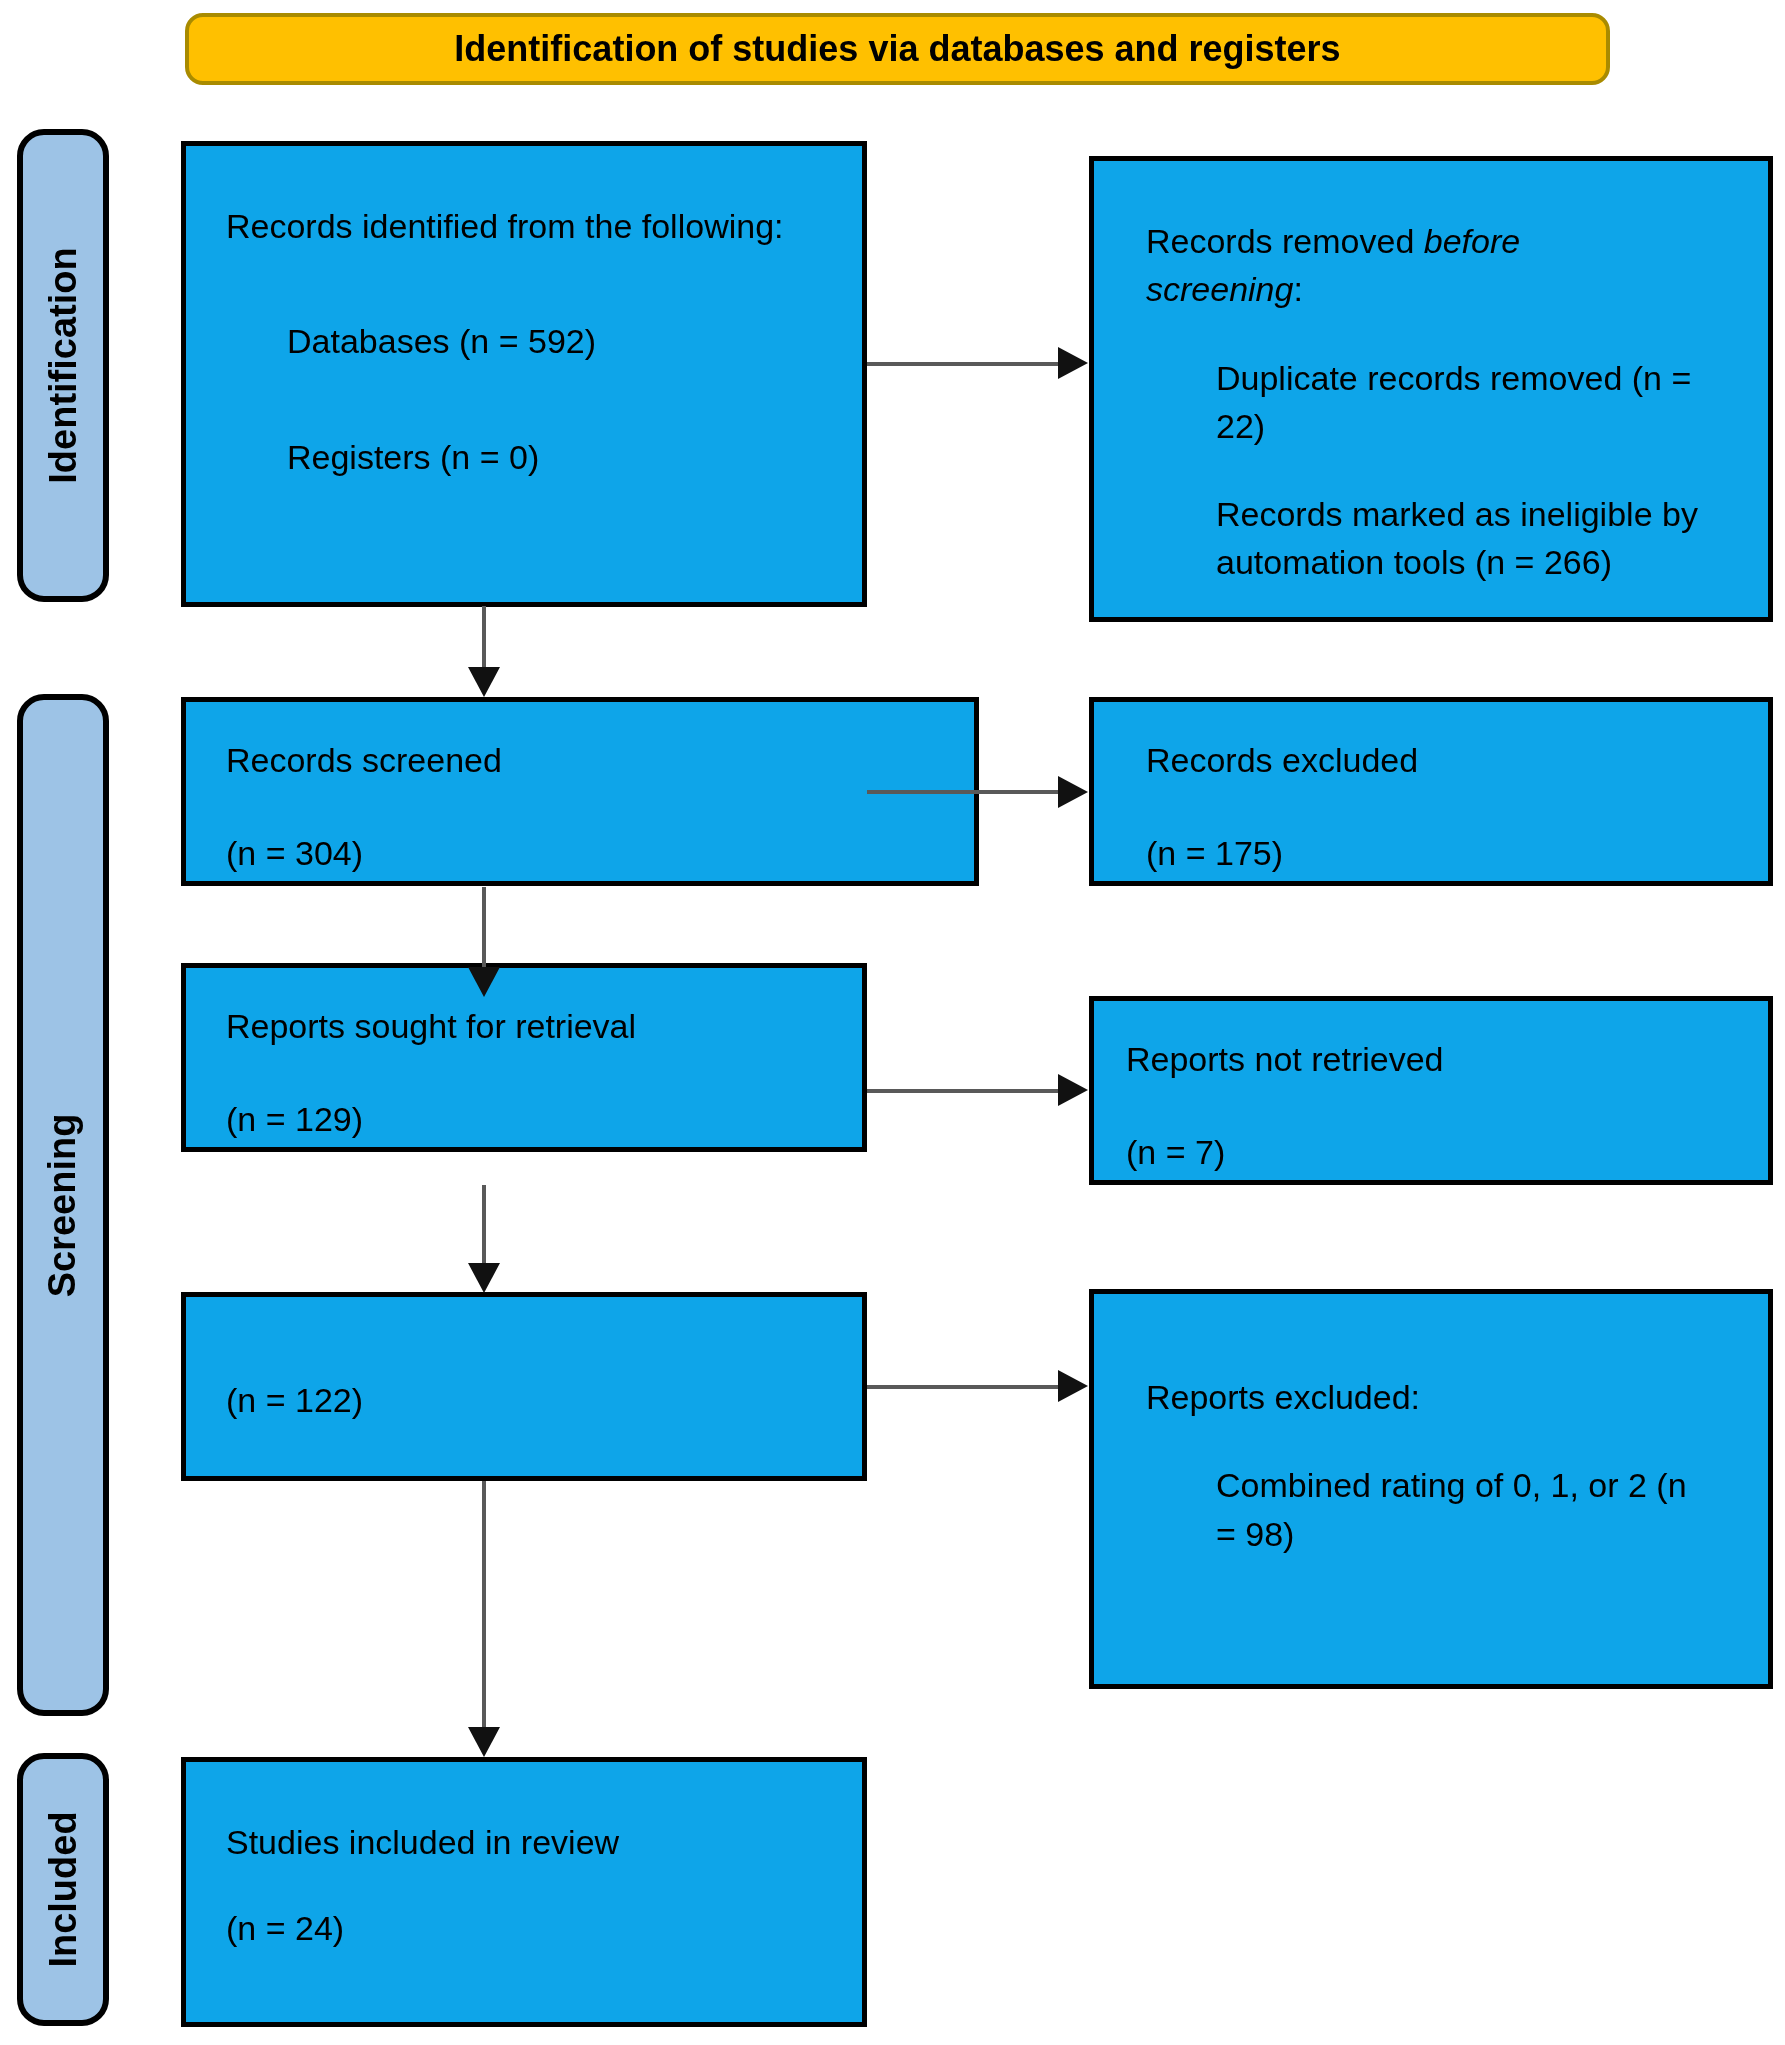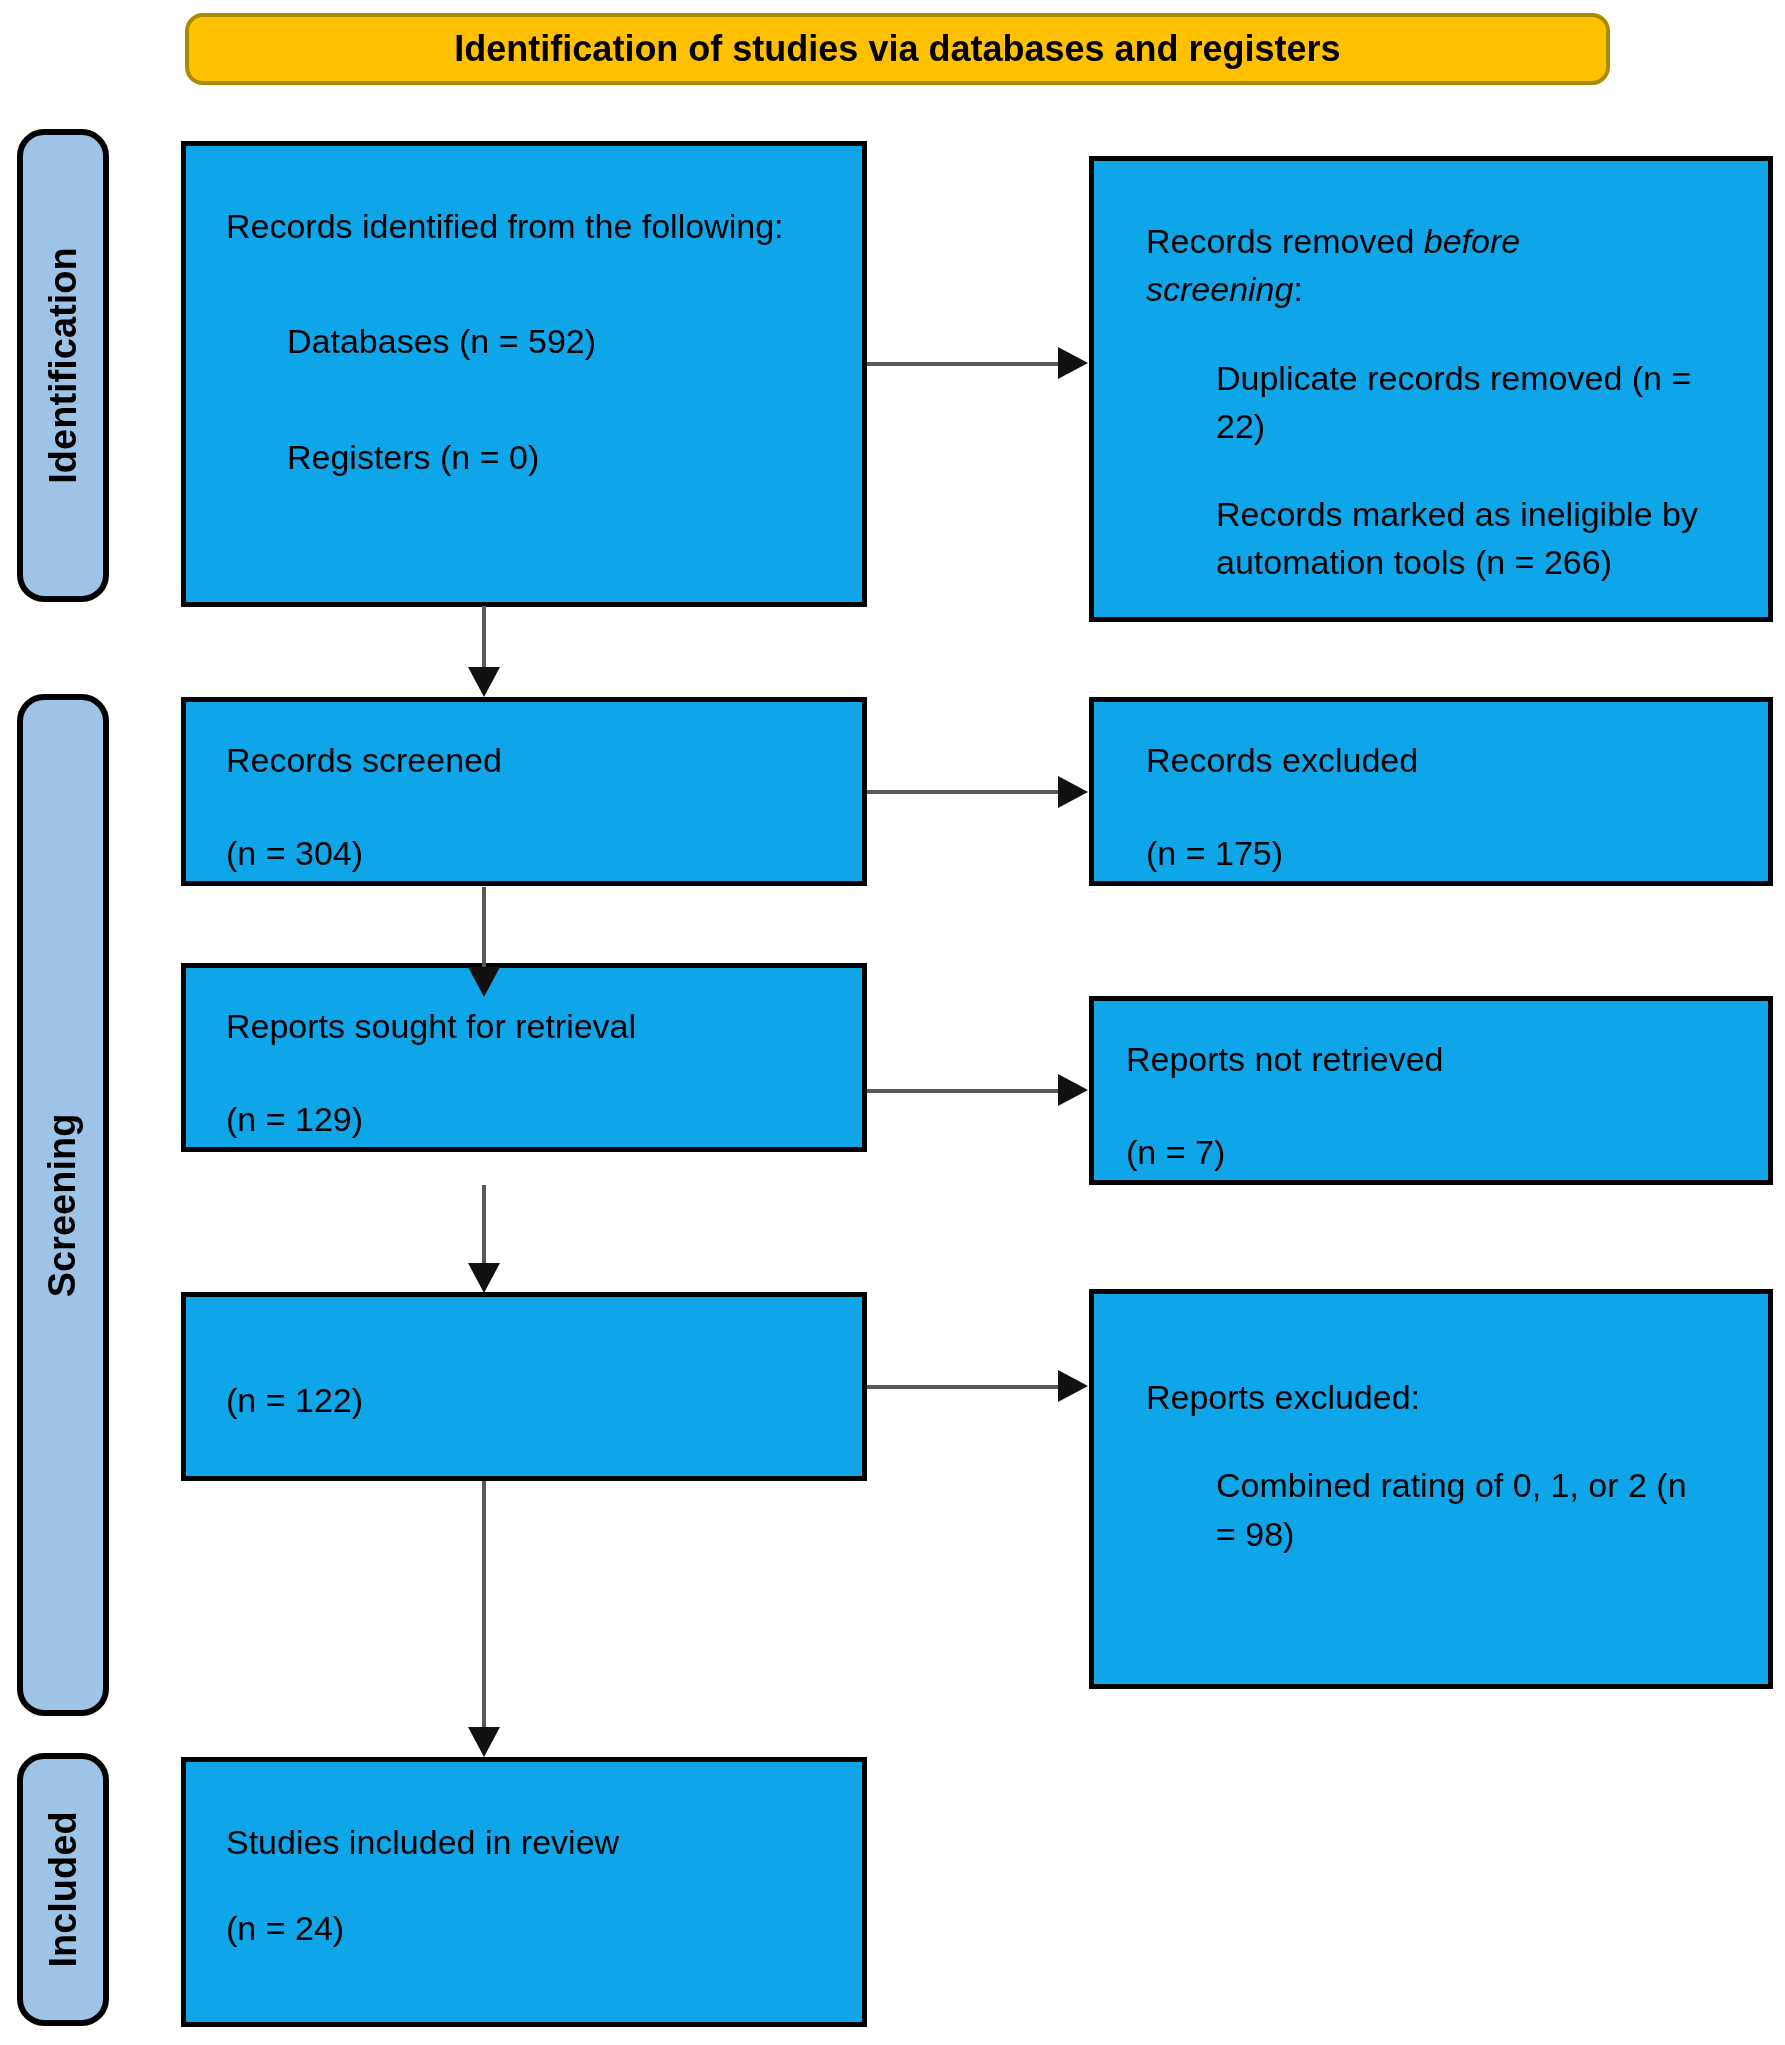--- a/index.html
+++ b/index.html
@@ -77,21 +77,21 @@
   </div>
 
   <div class="box" style="left:1089px; top:156px; width:684px; height:466px;">
     <div class="bc rpad-a">
       <p class="title-narrow"><span>Records removed </span><em>before screening</em><span>:</span></p>
       <p class="r-item">Duplicate records removed (n = 22)</p>
       <p class="r-item">Records marked as ineligible by automation tools (n = 266)</p>
     </div>
   </div>
 
-  <div class="box" style="left:181px; top:697px; width:686px; height:189px;">
+  <div class="box" style="left:181px; top:697px; width:798px; height:189px;">
     <div class="bc pad-b">
       <p>Records screened</p>
       <p class="count">(n = 304)</p>
     </div>
   </div>
 
   <div class="box" style="left:1089px; top:697px; width:684px; height:189px;">
     <div class="bc rpad-b pad-b" style="padding-left:52px;border-radius:8px;">
       <p>Records excluded</p>
       <p class="count">(n = 175)</p>

